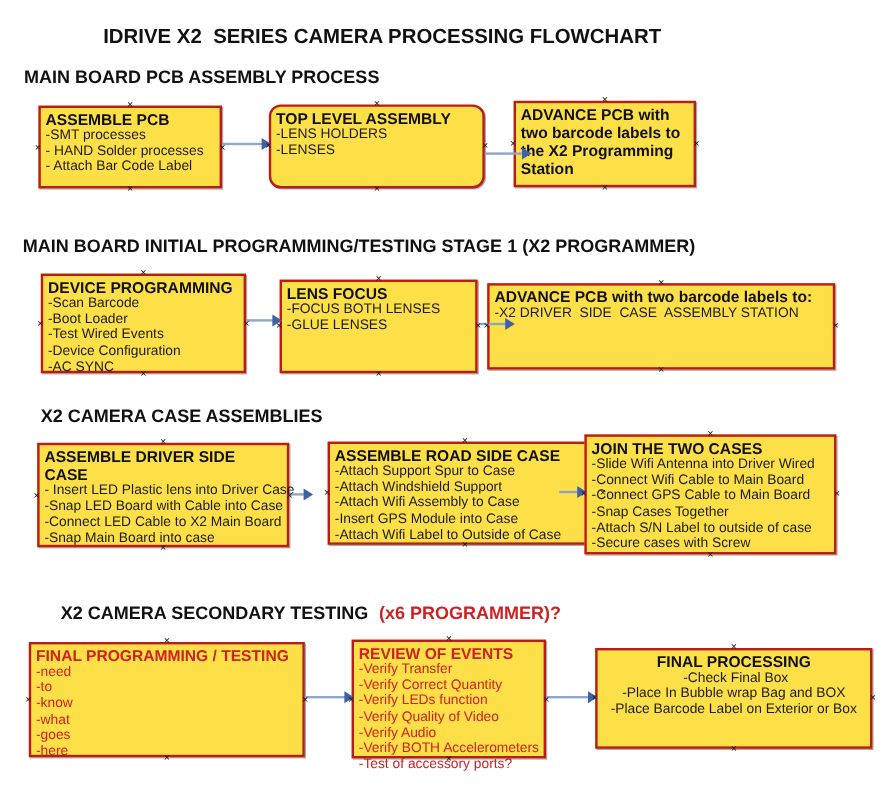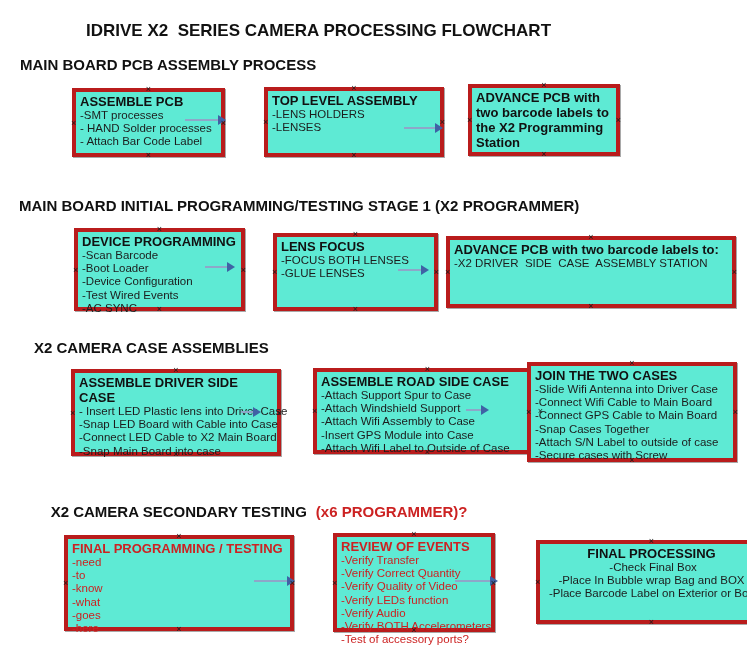--- a/index.html
+++ b/index.html
@@ -2,22 +2,22 @@
 <html><head>
 <meta charset="utf-8">
 <style>
   html,body{margin:0;padding:0;background:#ffffff;}
   #canvas{position:relative;width:747px;height:662px;background:#ffffff;overflow:hidden;
           font-family:"Liberation Sans",sans-serif;}
   .doc-title{position:absolute;left:0;top:21px;width:637px;text-align:center;
              font-size:17px;font-weight:bold;color:#111;white-space:pre;}
   .sec-heading{position:absolute;font-size:15px;font-weight:bold;color:#111;white-space:pre;}
   .sec-heading .red-part{color:#cc2222;margin-left:9px;}
-  .fcbox{position:absolute;box-sizing:border-box;background:#5eead4;border:4px solid #b91c1c;
-         box-shadow:1px 1px 0 #a9a9a9;padding:2px 4px;overflow:visible;margin-left:40px;}
+  .fcbox{position:absolute;box-sizing:border-box;background:#fde047;border:2px solid #b91c1c;
+         box-shadow:1px 1px 0 #a9a9a9;padding:2px 4px;overflow:visible;}
   .fctitle{font-size:13px;font-weight:bold;line-height:15px;color:#111;}
   .fcitem{font-size:11.5px;line-height:13.2px;color:#1c1c1c;white-space:pre;}
   .red .fctitle,.red .fcitem{color:#cc2222;}
   
   .h{position:absolute;font-size:9px;line-height:9px;color:#1a1a1a;z-index:3;}
   .h::before{content:"\00d7";}
   .ht{top:-7px;left:50%;transform:translateX(-50%);}
   .hb{bottom:-7px;left:50%;transform:translateX(-50%);}
   .hl{left:-5px;top:50%;transform:translateY(-50%);}
   .hr{right:-5px;top:50%;transform:translateY(-50%);}
@@ -41,21 +41,21 @@
     <span class="h hl"></span>
     <span class="h hr"></span>
     <div class="fctitle">ASSEMBLE PCB</div>
     <div class="fcitem">-SMT processes</div>
     <div class="fcitem">- HAND Solder processes</div>
     <div class="fcitem">- Attach Bar Code Label</div>
   </div>
 
   <div class="arrow" style="left:185px;top:119px;width:39px;"></div>
 
-  <div class="fcbox" style="left:224px;top:87px;width:180px;height:70px;">
+  <div class="fcbox" style="left:224px;top:87px;width:180px;height:70px;border-radius:10px;">
     <span class="h ht"></span>
     <span class="h hb"></span>
     <span class="h hl"></span>
     <span class="h hr"></span>
     <div class="fctitle">TOP LEVEL ASSEMBLY</div>
     <div class="fcitem">-LENS HOLDERS</div>
     <div class="fcitem">-LENSES</div>
   </div>
 
   <div class="arrow" style="left:404px;top:127px;width:37px;"></div>
@@ -71,22 +71,22 @@
   <div class="sec-heading" style="left:19px;top:197px;">MAIN BOARD INITIAL PROGRAMMING/TESTING STAGE 1 (X2 PROGRAMMER)</div>
 
   <div class="fcbox" style="left:34px;top:228px;width:171px;height:83px;">
     <span class="h ht"></span>
     <span class="h hb"></span>
     <span class="h hl"></span>
     <span class="h hr"></span>
     <div class="fctitle">DEVICE PROGRAMMING</div>
     <div class="fcitem">-Scan Barcode</div>
     <div class="fcitem">-Boot Loader</div>
+    <div class="fcitem">-Test Wired Events</div>
     <div class="fcitem">-Device Configuration</div>
-    <div class="fcitem">-Test Wired Events</div>
     <div class="fcitem">-AC SYNC</div>
   </div>
 
   <div class="arrow" style="left:205px;top:266px;width:28px;"></div>
 
   <div class="fcbox" style="left:233px;top:233px;width:165px;height:78px;">
     <span class="h ht"></span>
     <span class="h hb"></span>
     <span class="h hl"></span>
     <span class="h hr"></span>
@@ -136,21 +136,21 @@
   </div>
 
   <div class="arrow" style="left:466px;top:409px;width:21px;"></div>
 
   <div class="fcbox" style="left:487px;top:362px;width:210px;height:100px;">
     <span class="h ht"></span>
     <span class="h hb"></span>
     <span class="h hl"></span>
     <span class="h hr"></span>
     <div class="fctitle">JOIN THE TWO CASES</div>
-    <div class="fcitem">-Slide Wifi Antenna into Driver Case</div>
+    <div class="fcitem">-Slide Wifi Antenna into Driver Wired</div>
     <div class="fcitem">-Connect Wifi Cable to Main Board</div>
     <div class="fcitem">-Connect GPS Cable to Main Board</div>
     <div class="fcitem">-Snap Cases Together</div>
     <div class="fcitem">-Attach S/N Label to outside of case</div>
     <div class="fcitem">-Secure cases with Screw</div>
   </div>
 
   <div class="sec-heading" style="left:34px;top:486px;">
     <span>X2 CAMERA SECONDARY TESTING</span><span class="red-part">(x6 PROGRAMMER)?</span>
   </div>
@@ -172,22 +172,22 @@
   <div class="arrow" style="left:254px;top:580px;width:39px;"></div>
 
   <div class="fcbox red" style="left:293px;top:533px;width:162px;height:99px;">
     <span class="h ht"></span>
     <span class="h hb"></span>
     <span class="h hl"></span>
     <span class="h hr"></span>
     <div class="fctitle">REVIEW OF EVENTS</div>
     <div class="fcitem">-Verify Transfer</div>
     <div class="fcitem">-Verify Correct Quantity</div>
+    <div class="fcitem">-Verify LEDs function</div>
     <div class="fcitem">-Verify Quality of Video</div>
-    <div class="fcitem">-Verify LEDs function</div>
     <div class="fcitem">-Verify Audio</div>
     <div class="fcitem">-Verify BOTH Accelerometers</div>
     <div class="fcitem">-Test of accessory ports?</div>
   </div>
 
   <div class="arrow" style="left:455px;top:580px;width:41px;"></div>
 
   <div class="fcbox" style="left:496px;top:540px;width:231px;height:84px;text-align:center;">
     <span class="h ht"></span>
     <span class="h hb"></span>

